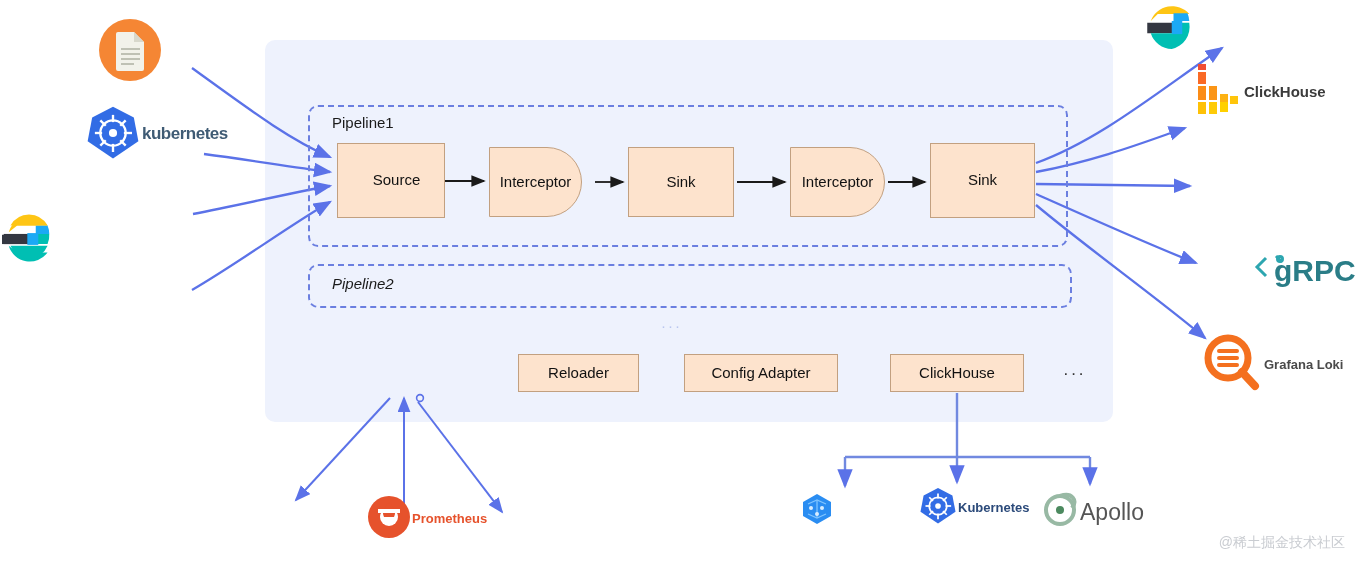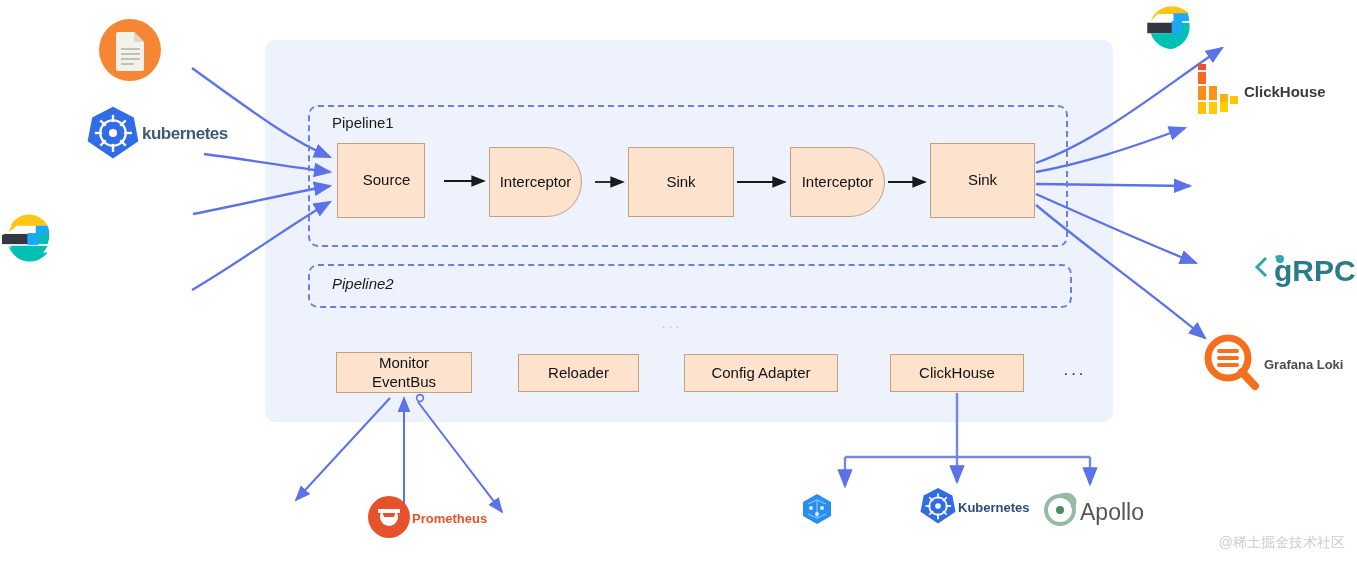--- a/index.html
+++ b/index.html
@@ -63,21 +63,21 @@
     justify-content: center;
     text-align: center;
     font-size: 15px;
     color: #111111;
     line-height: 1.25;
     box-sizing: border-box;
   }
   .node-d {
     border-radius: 0 46px 46px 0;
   }
-  #node-source     { left: 337px; top: 143px; width: 88px; height: 75px; padding-left: 11px; }
+  #node-source     { left: 337px; top: 143px; width: 108px; height: 75px; padding-left: 11px; }
   #node-icept1     { left: 489px; top: 147px; width: 93px;  height: 70px; }
   #node-queue      { left: 628px; top: 147px; width: 106px; height: 70px; }
   #node-icept2     { left: 790px; top: 147px; width: 95px;  height: 70px; }
   #node-sink       { left: 930px; top: 143px; width: 105px; height: 75px; }
 
   #node-monitor    { left: 336px; top: 352px; width: 136px; height: 41px; flex-direction: column; }
   #node-reloader   { left: 518px; top: 354px; width: 121px; height: 38px; }
   #node-config     { left: 684px; top: 354px; width: 154px; height: 38px; }
   #node-discovery  { left: 890px; top: 354px; width: 134px; height: 38px; }
 
@@ -217,24 +217,20 @@
   </div>
   <div class="node-box node-d" id="node-icept2">
     <span>Interceptor</span>
   </div>
   <div class="node-box" id="node-sink">
     <span>Sink</span>
   </div>
 
   <div class="ellipsis-faint" id="ellipsis-mid">···</div>
 
-  <div class="node-box" id="node-monitor">
-    <span>Monitor</span>
-    <span>EventBus</span>
-  </div>
   <div class="node-box" id="node-reloader">
     <span>Reloader</span>
   </div>
   <div class="node-box" id="node-config">
     <span>Config Adapter</span>
   </div>
   <div class="node-box" id="node-discovery">
     <span>ClickHouse</span>
   </div>
   <div class="ellipsis-dark" id="ellipsis-right">···</div>

